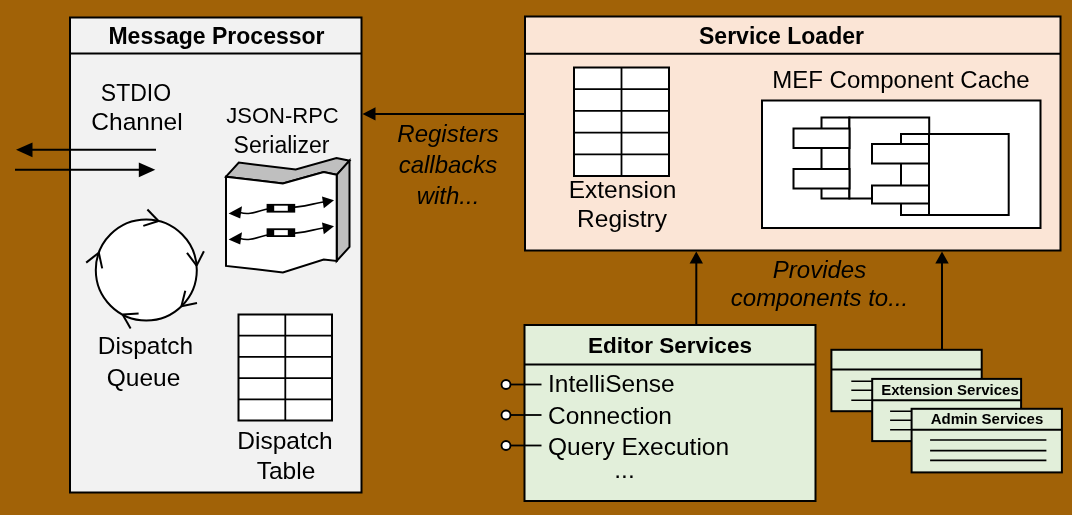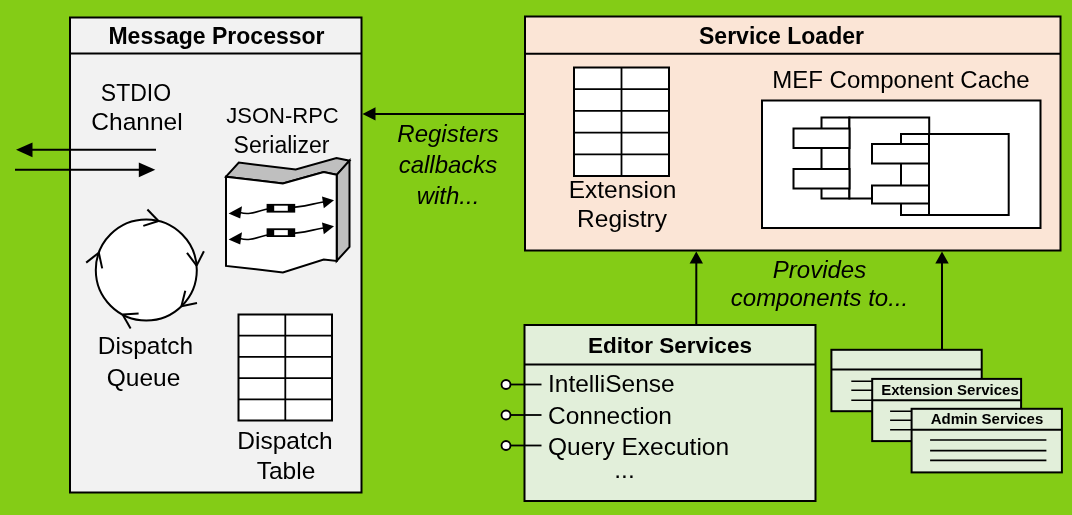--- a/index.html
+++ b/index.html
@@ -1,16 +1,16 @@
 <!DOCTYPE html>
 <html><head>
 <meta charset="utf-8">
 <style>
   html,body{margin:0;padding:0;background:#ffffff;}
-  #canvas{position:relative;width:1072px;height:515px;background:#84cc16;overflow:hidden;}
+  #canvas{position:relative;width:1072px;height:515px;background:#a16207;overflow:hidden;}
   svg{display:block;}
   text{font-family:"Liberation Sans",sans-serif;fill:#000;}
 </style>
 </head>
 <body>
 <div id="canvas">
 <svg width="1072" height="515" viewBox="0 0 1072 515">
 
   <rect x="70" y="17.5" width="291.5" height="475" fill="#f2f2f2" stroke="#000" stroke-width="2"></rect>
   <line x1="70" y1="53.5" x2="361.5" y2="53.5" stroke="#000" stroke-width="2"></line>

